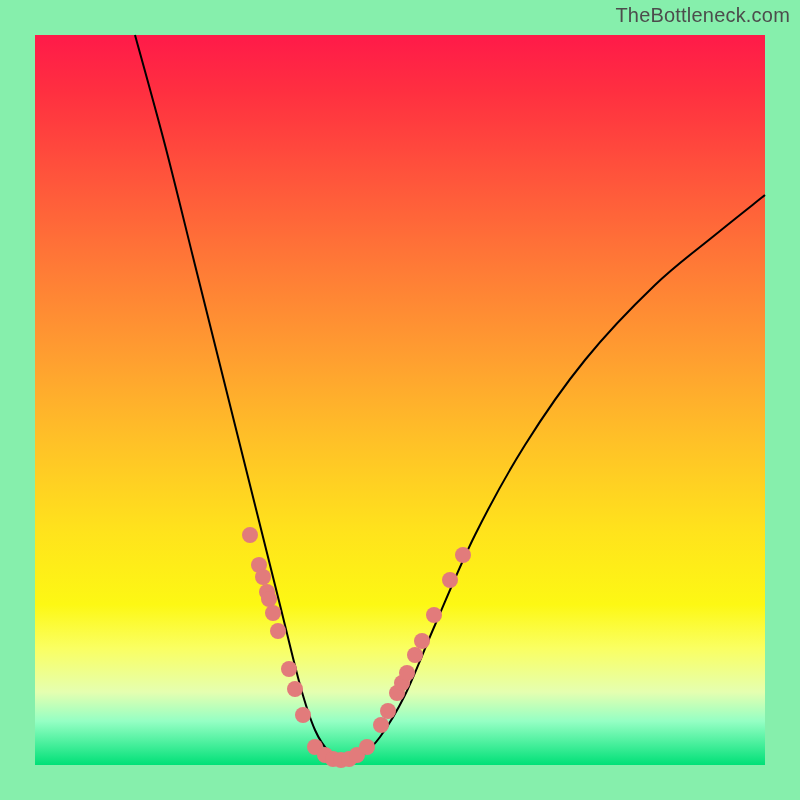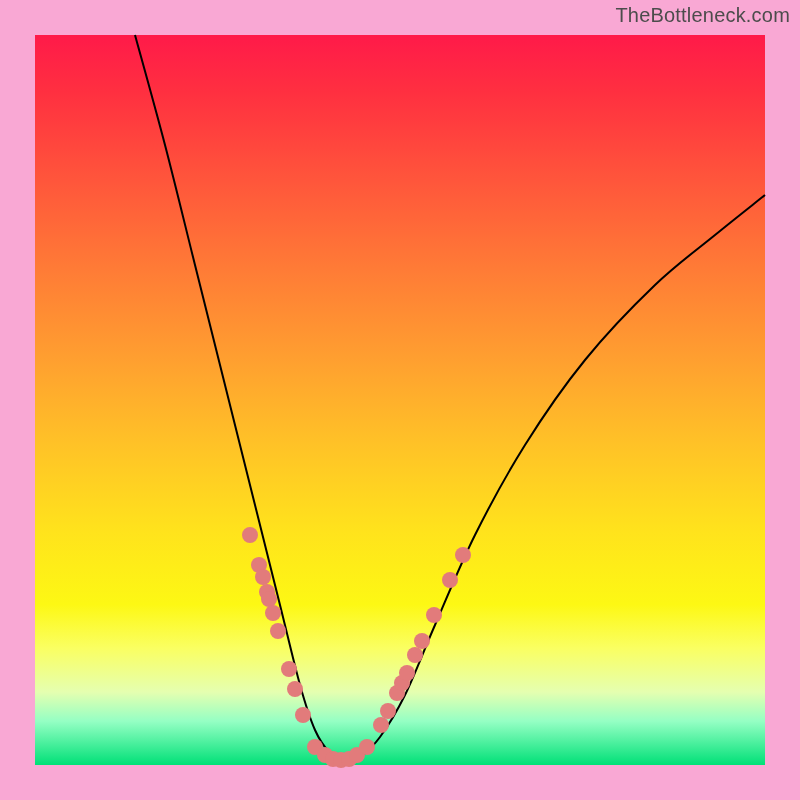--- a/index.html
+++ b/index.html
@@ -10,21 +10,21 @@
     background: #000;
     overflow: hidden;
     font-family: Arial, Helvetica, sans-serif;
   }
   .frame {
     position: absolute;
     left: 0;
     top: 0;
     width: 800px;
     height: 800px;
-    background: #f9a8d4;
+    background: #86efac;
   }
   .plot {
     position: absolute;
     left: 35px;
     top: 35px;
     width: 730px;
     height: 730px;
     background: linear-gradient(to bottom,
       #ff1a49 0%,
       #ff3040 8%,

